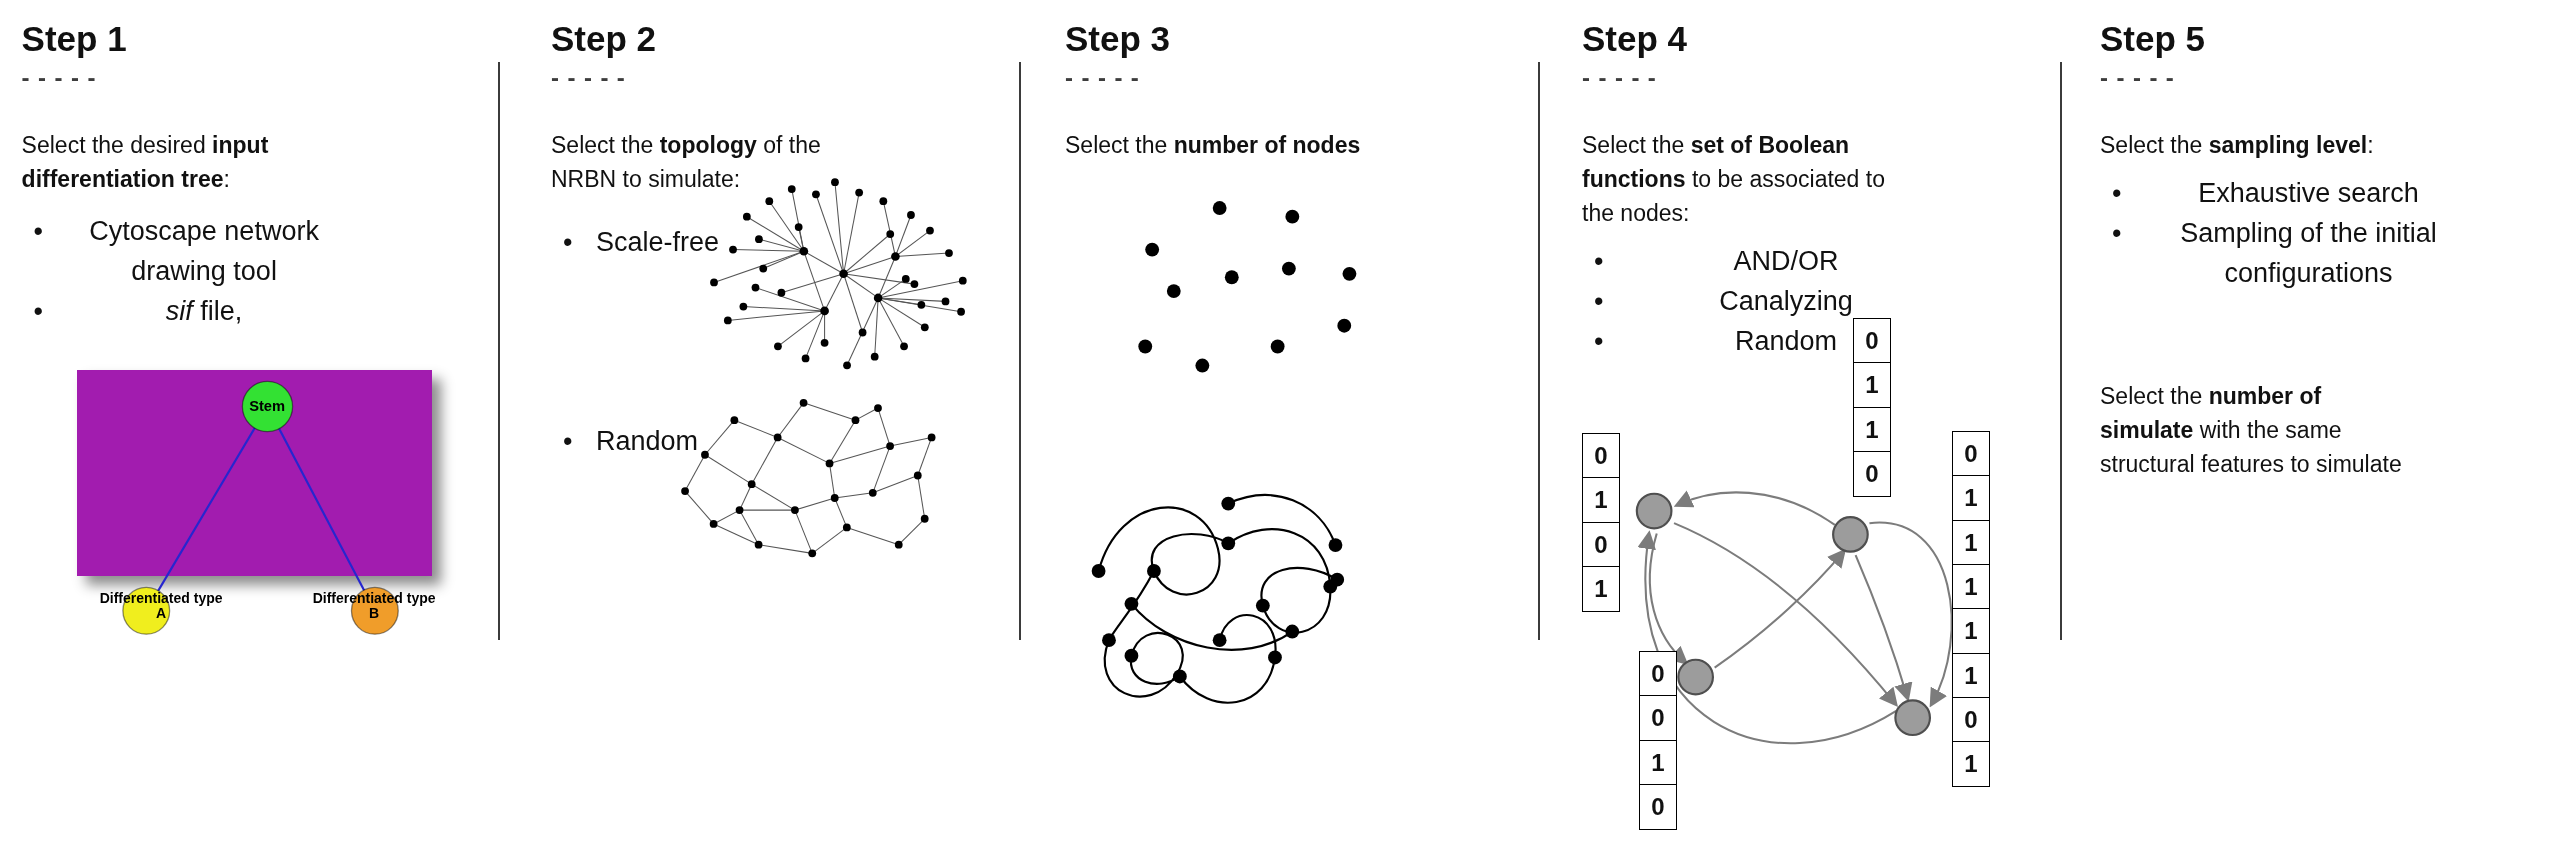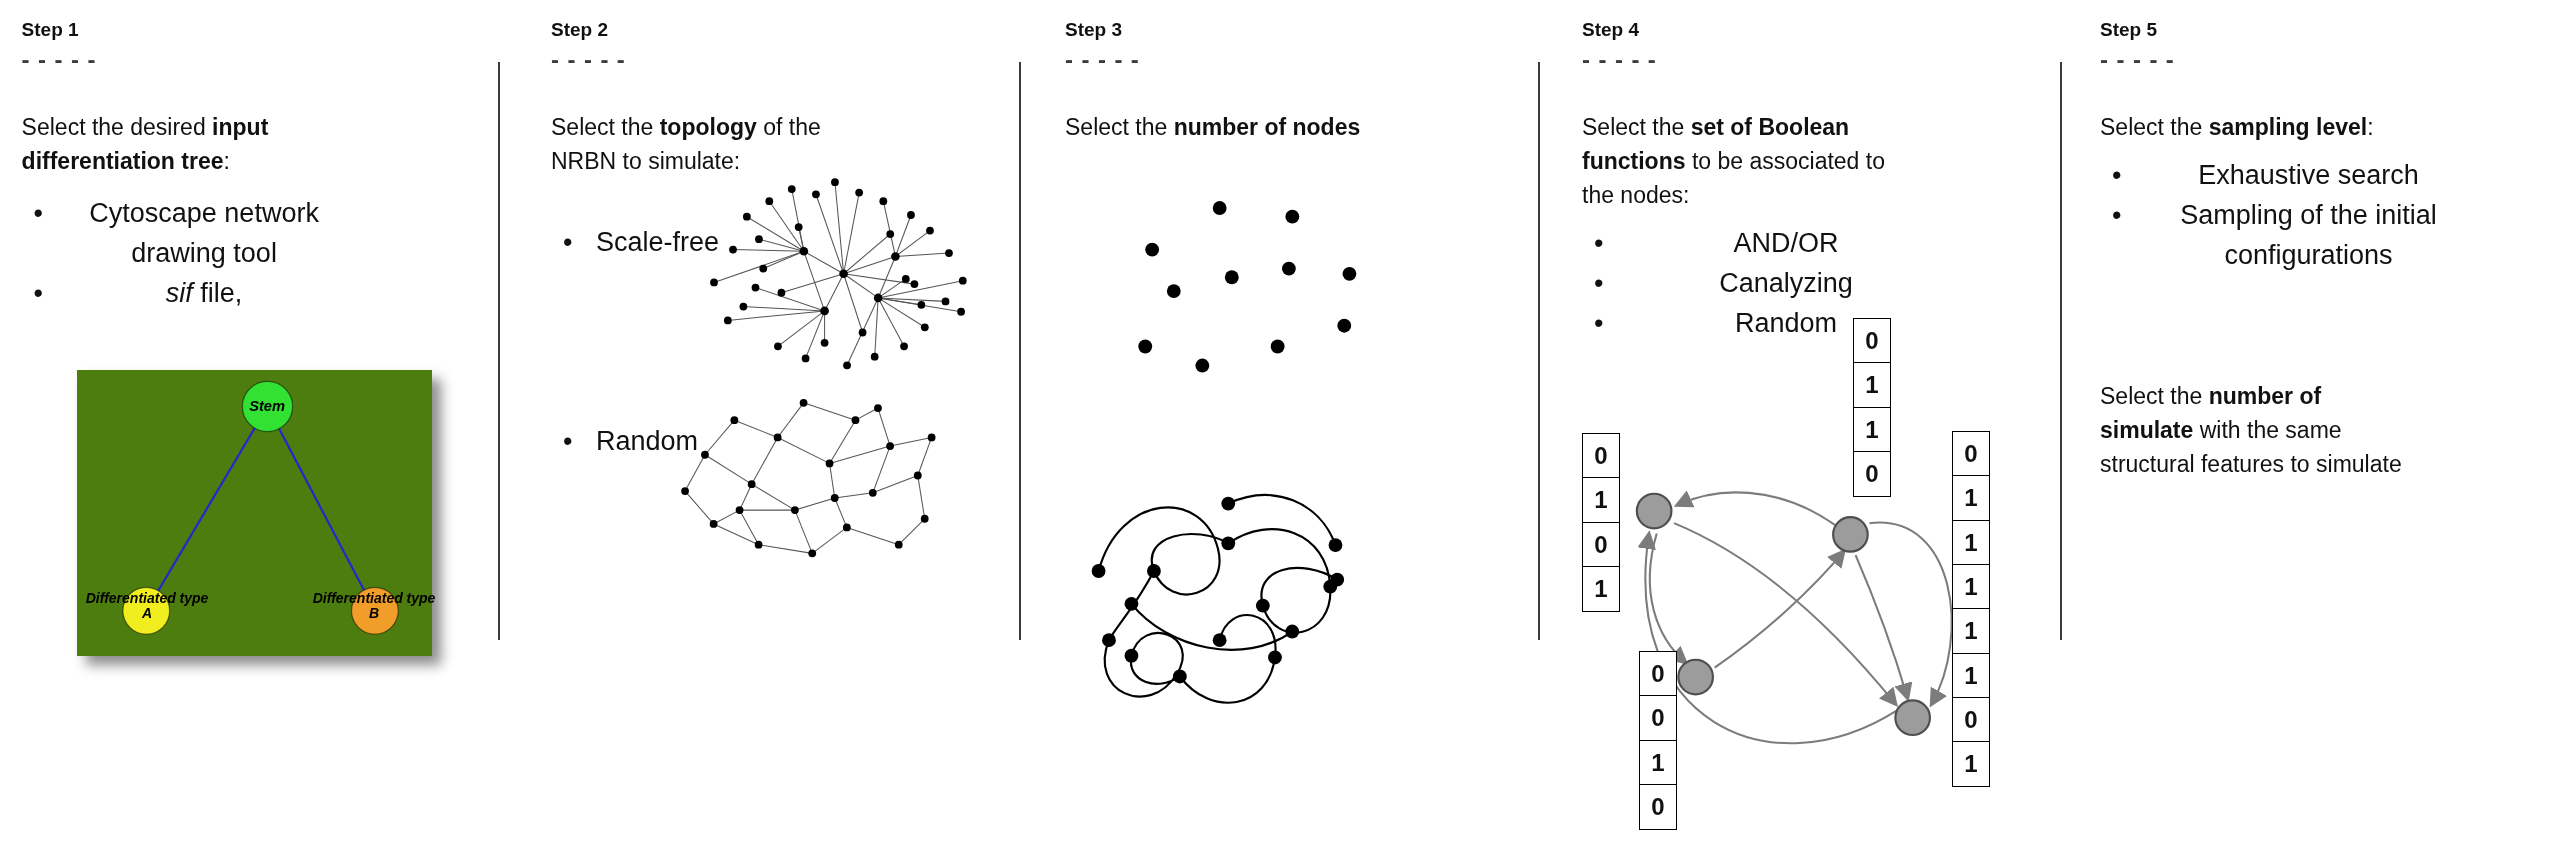--- a/index.html
+++ b/index.html
@@ -7,47 +7,46 @@
   html, body { margin: 0; padding: 0; }
   body {
     width: 2576px; height: 851px;
     background: #ffffff;
     font-family: "Liberation Sans", sans-serif;
     color: #111;
     position: relative;
     overflow: hidden;
   }
   .step { position: absolute; top: 0; height: 851px; }
-  .step-title { font-size: 19px; font-weight: 700; margin: 19px 0 0 0; }
+  .step-title { font-size: 35px; font-weight: 700; margin: 19px 0 0 0; }
   .dashes { font-size: 24px; font-weight: 700; letter-spacing: 0.9px; color: #3d3d3d; margin-top: 5.2px; }
   .para { font-size: 23px; line-height: 1.48; margin: 0; }
   .para b { font-weight: 700; }
   .para1 { margin-top: 36px; }
   .bullets { list-style: none; margin: 15.6px 0 0 0; padding: 0; font-size: 27px; line-height: 1.48; }
   .bullets li { position: relative; padding-left: 45px; text-align: center; }
   .bullets li::before { content: "\2022"; position: absolute; left: 12px; }
   .bullet-abs { position: absolute; font-size: 27px; line-height: 1.48; padding-left: 45px; }
   .bullet-abs::before { content: "\2022"; position: absolute; left: 12px; }
   .divider { position: absolute; top: 62px; width: 2.2px; height: 578px; background: #3b3b3b; }
   .abs { position: absolute; }
 
   
   .tree-panel {
-    position: absolute; left: 55px; top: 370px; width: 355px; height: 286px;
-    background: #4d7c0f;
+    position: absolute; left: 55px; top: 370px; width: 355px; height: 206px;
+    background: #a21caf;
     box-shadow: 8.7px 8.7px 12px rgba(0,0,0,0.45);
-    font-style: italic;
   }
   .tree-svg { position: absolute; left: 0; top: 0; }
   .node-label {
     position: absolute; text-align: center; font-weight: 700;
     color: #000; line-height: 1.08;
   }
   .stem-label   { left: 147px; top: 28.6px;  width: 87px; font-size: 14.7px; }
-  .type-a-label { left: 8px;   top: 221px; width: 125px; font-size: 14px; }
+  .type-a-label { left: 22px;   top: 221px; width: 125px; font-size: 14px; }
   .type-b-label { left: 235px; top: 221px; width: 125px; font-size: 14px; }
 
   
   .tt { position: absolute; }
   .tt-cell {
     width: 38px; height: 46px;
     border: 1.7px solid #000; margin-top: -1.7px;
     background: #fff;
     font-weight: 700; font-size: 24px;
     display: flex; align-items: center; justify-content: center;

